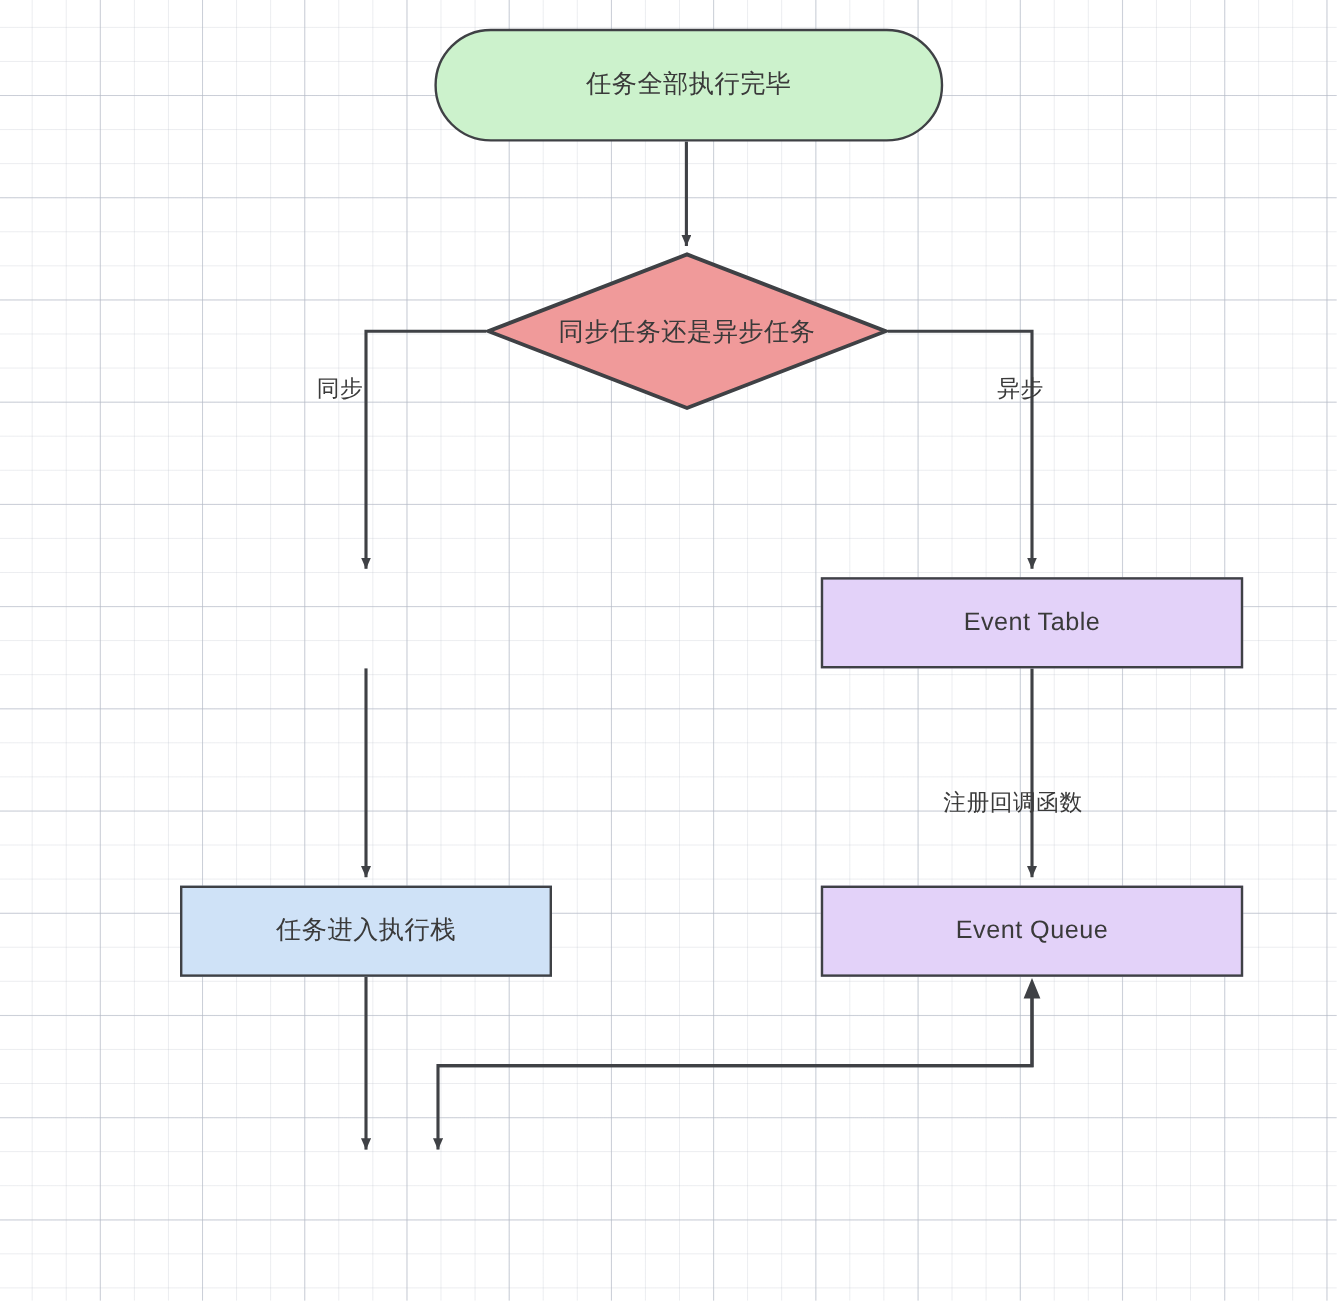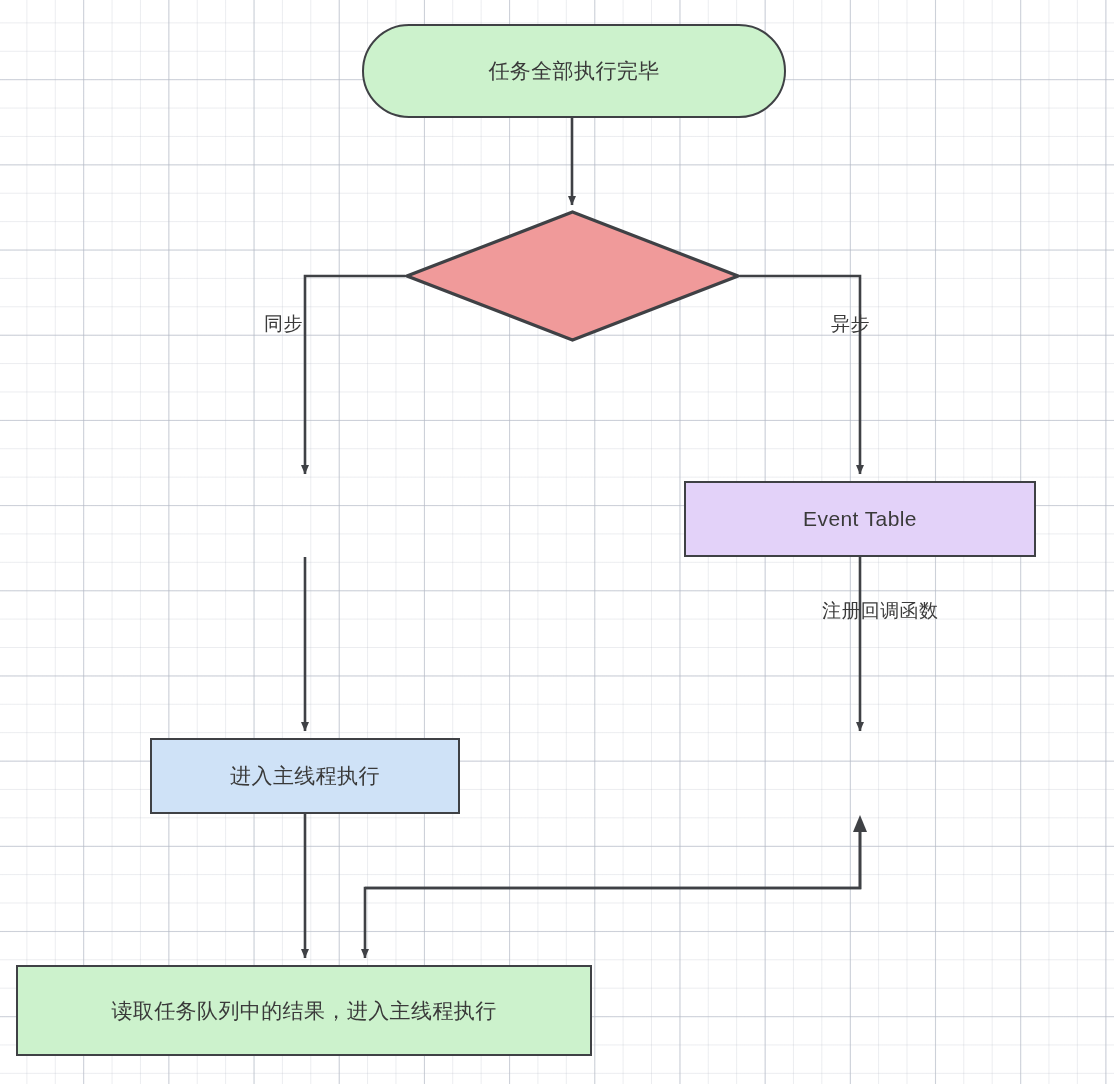--- a/index.html
+++ b/index.html
@@ -118,35 +118,36 @@
   </svg>
 
   <div class="node node-stadium" style="left:362px; top:24px; width:424px; height:94px; background:#ccf2cc;">
     <span>任务全部执行完毕</span>
   </div>
 
   <div class="node-diamond-wrap" style="left:405px; top:210px; width:335px; height:132px;">
     <svg class="node-diamond-shape" viewBox="0 0 335 132" preserveAspectRatio="none">
       <polygon points="167.5,2 333,66 167.5,130 2,66" fill="#f09a9a" stroke="#3f4145" stroke-width="3.2" stroke-linejoin="miter"></polygon>
     </svg>
+    <span class="node-diamond-label">同步任务还是异步任务</span>
   </div>
 
 
   <div class="node node-rect" style="left:684px; top:481px; width:352px; height:76px; background:#e3d2f9;">
     <span>Event Table</span>
   </div>
 
   <div class="node node-rect" style="left:150px; top:738px; width:310px; height:76px; background:#cfe2f7;">
-    <span>进入主线程执行</span>
+    <span>任务进入执行栈</span>
   </div>
 
+  <div class="node node-rect" style="left:684px; top:738px; width:352px; height:76px; background:#e3d2f9;">
+    <span>Event Queue</span>
+  </div>
 
-  <div class="node node-rect" style="left:16px; top:965px; width:576px; height:91px; background:#ccf2cc;">
-    <span>读取任务队列中的结果，进入主线程执行</span>
-  </div>
 
   <div class="edge-label" style="left:264px; top:311px;">同步</div>
 
   <div class="edge-label" style="left:831px; top:311px;font-family:Liberation Serif, serif;">异步</div>
 
-  <div class="edge-label" style="left:786px; top:598px;margin-left:36px;">注册回调函数</div>
+  <div class="edge-label" style="left:786px; top:656px;">注册回调函数</div>
 
 </div>
 
 </body></html>

